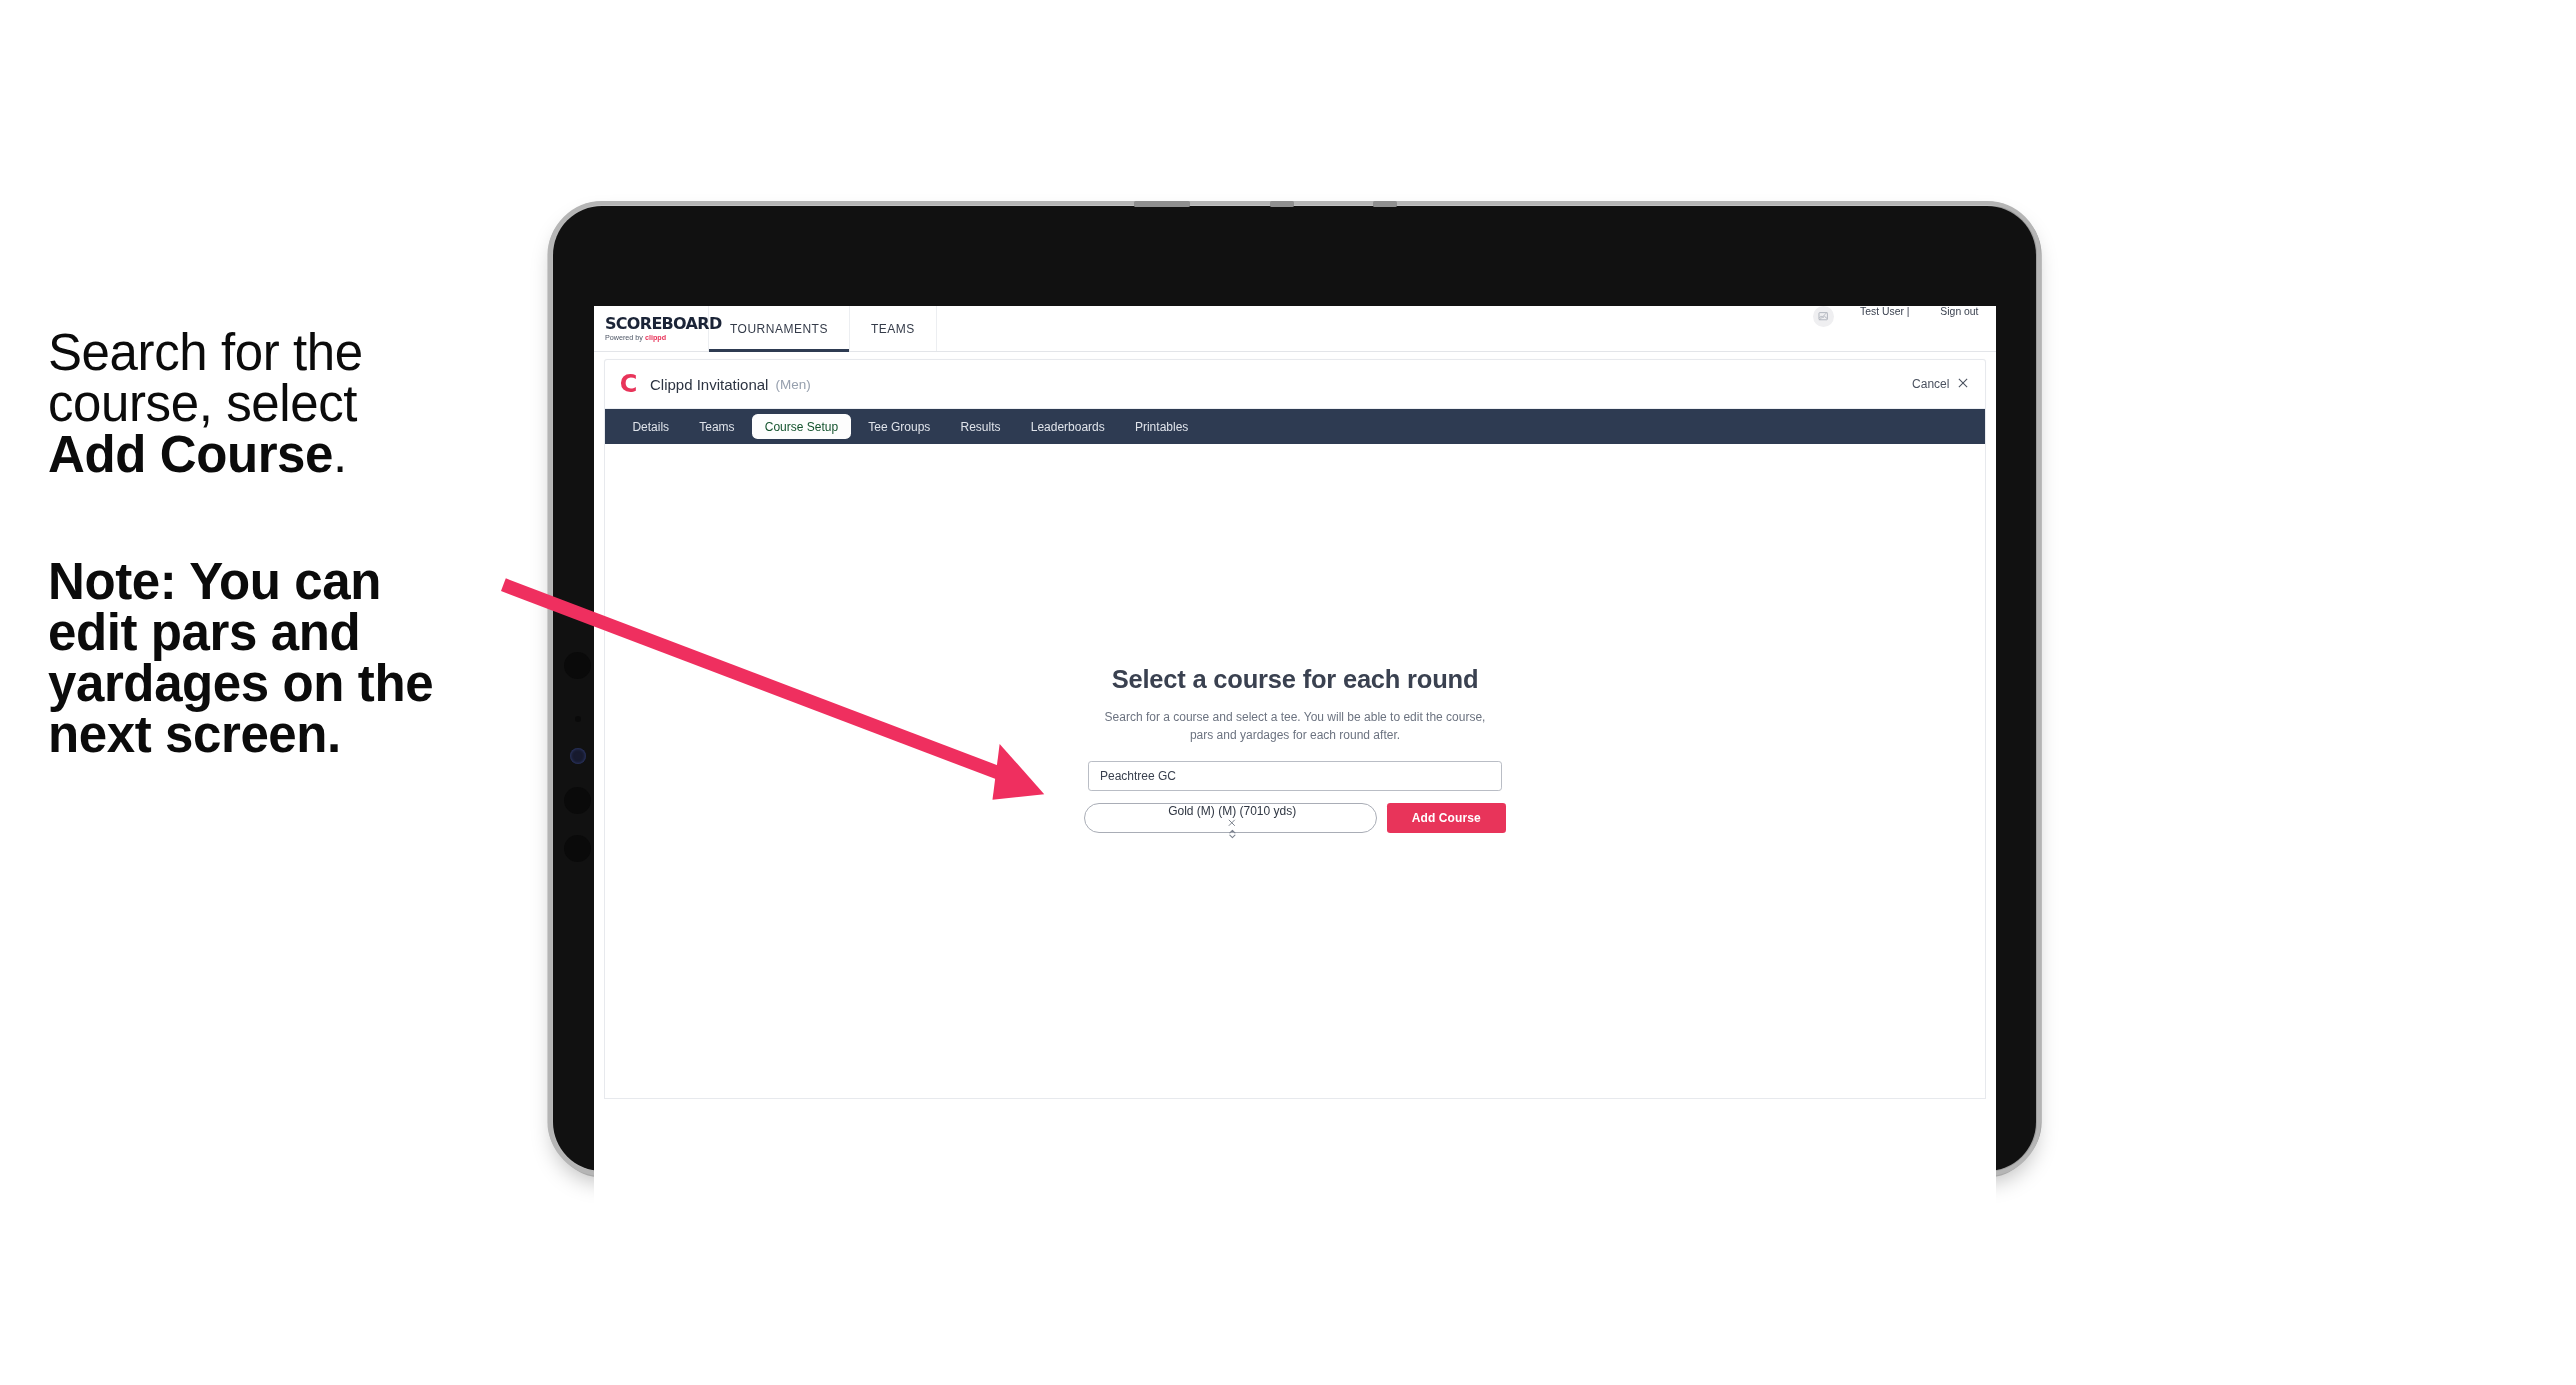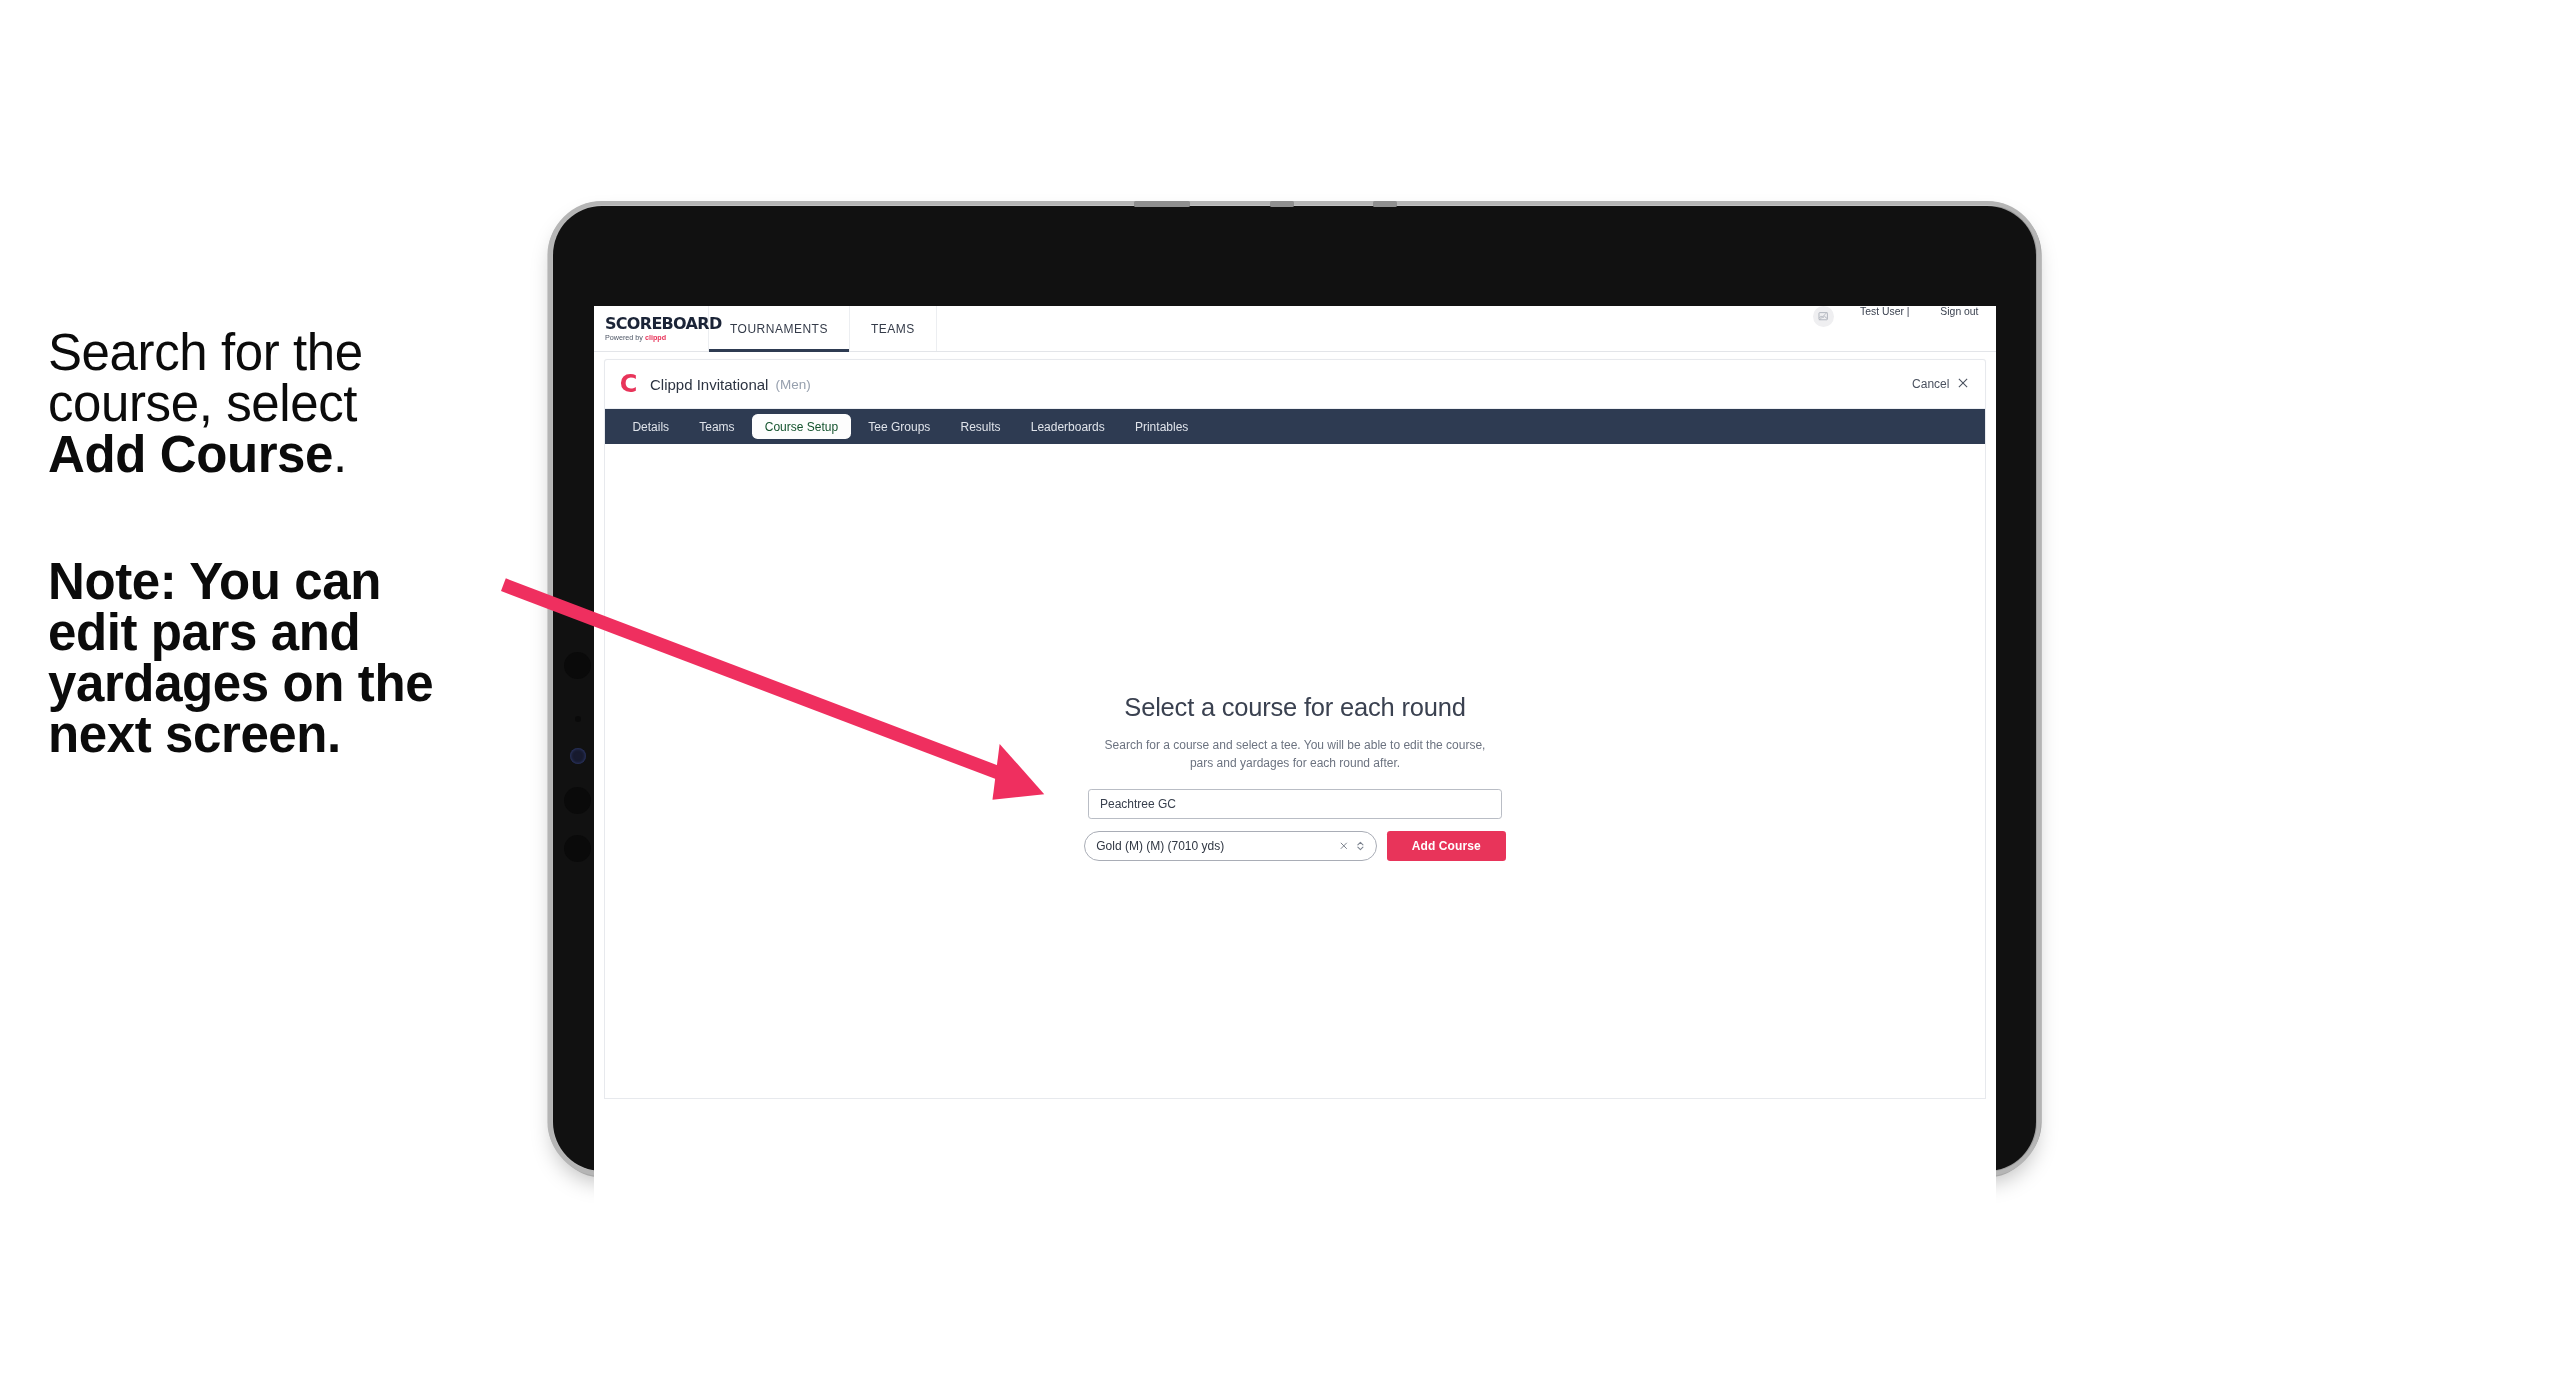--- a/index.html
+++ b/index.html
@@ -227,23 +227,22 @@
     position:absolute;
     left:0; right:0;
     top:221px;
     display:flex;
     flex-direction:column;
     align-items:center;
   }
   #form-heading {
     font-size:25.5px;
     color:#3a4150;
-    font-weight:400;
+    font-weight:700;
     letter-spacing:-0.2px;
-    margin-top:28px;
   }
   #form-sub {
     margin-top:13.5px;
     font-size:12px;
     color:#6c7380;
     text-align:center;
     line-height:1.5;
     width:382px;
   }
 
@@ -270,20 +269,21 @@
   }
   #tee-select {
     width:293px;
     height:30px;
     border:0.8px solid #a9adb6;
     border-radius:15px;
     background:#ffffff;
     display:flex; align-items:center;
     padding:0 8px 0 11px;
     cursor:pointer;
+    flex-direction:column;
   }
   #tee-value {
     flex:1;
     font-size:12px;
     color:#2f3642;
   }
   .tee-icon {
     display:flex; align-items:center; justify-content:center;
     width:16px; height:16px;
     color:#6d7480;

